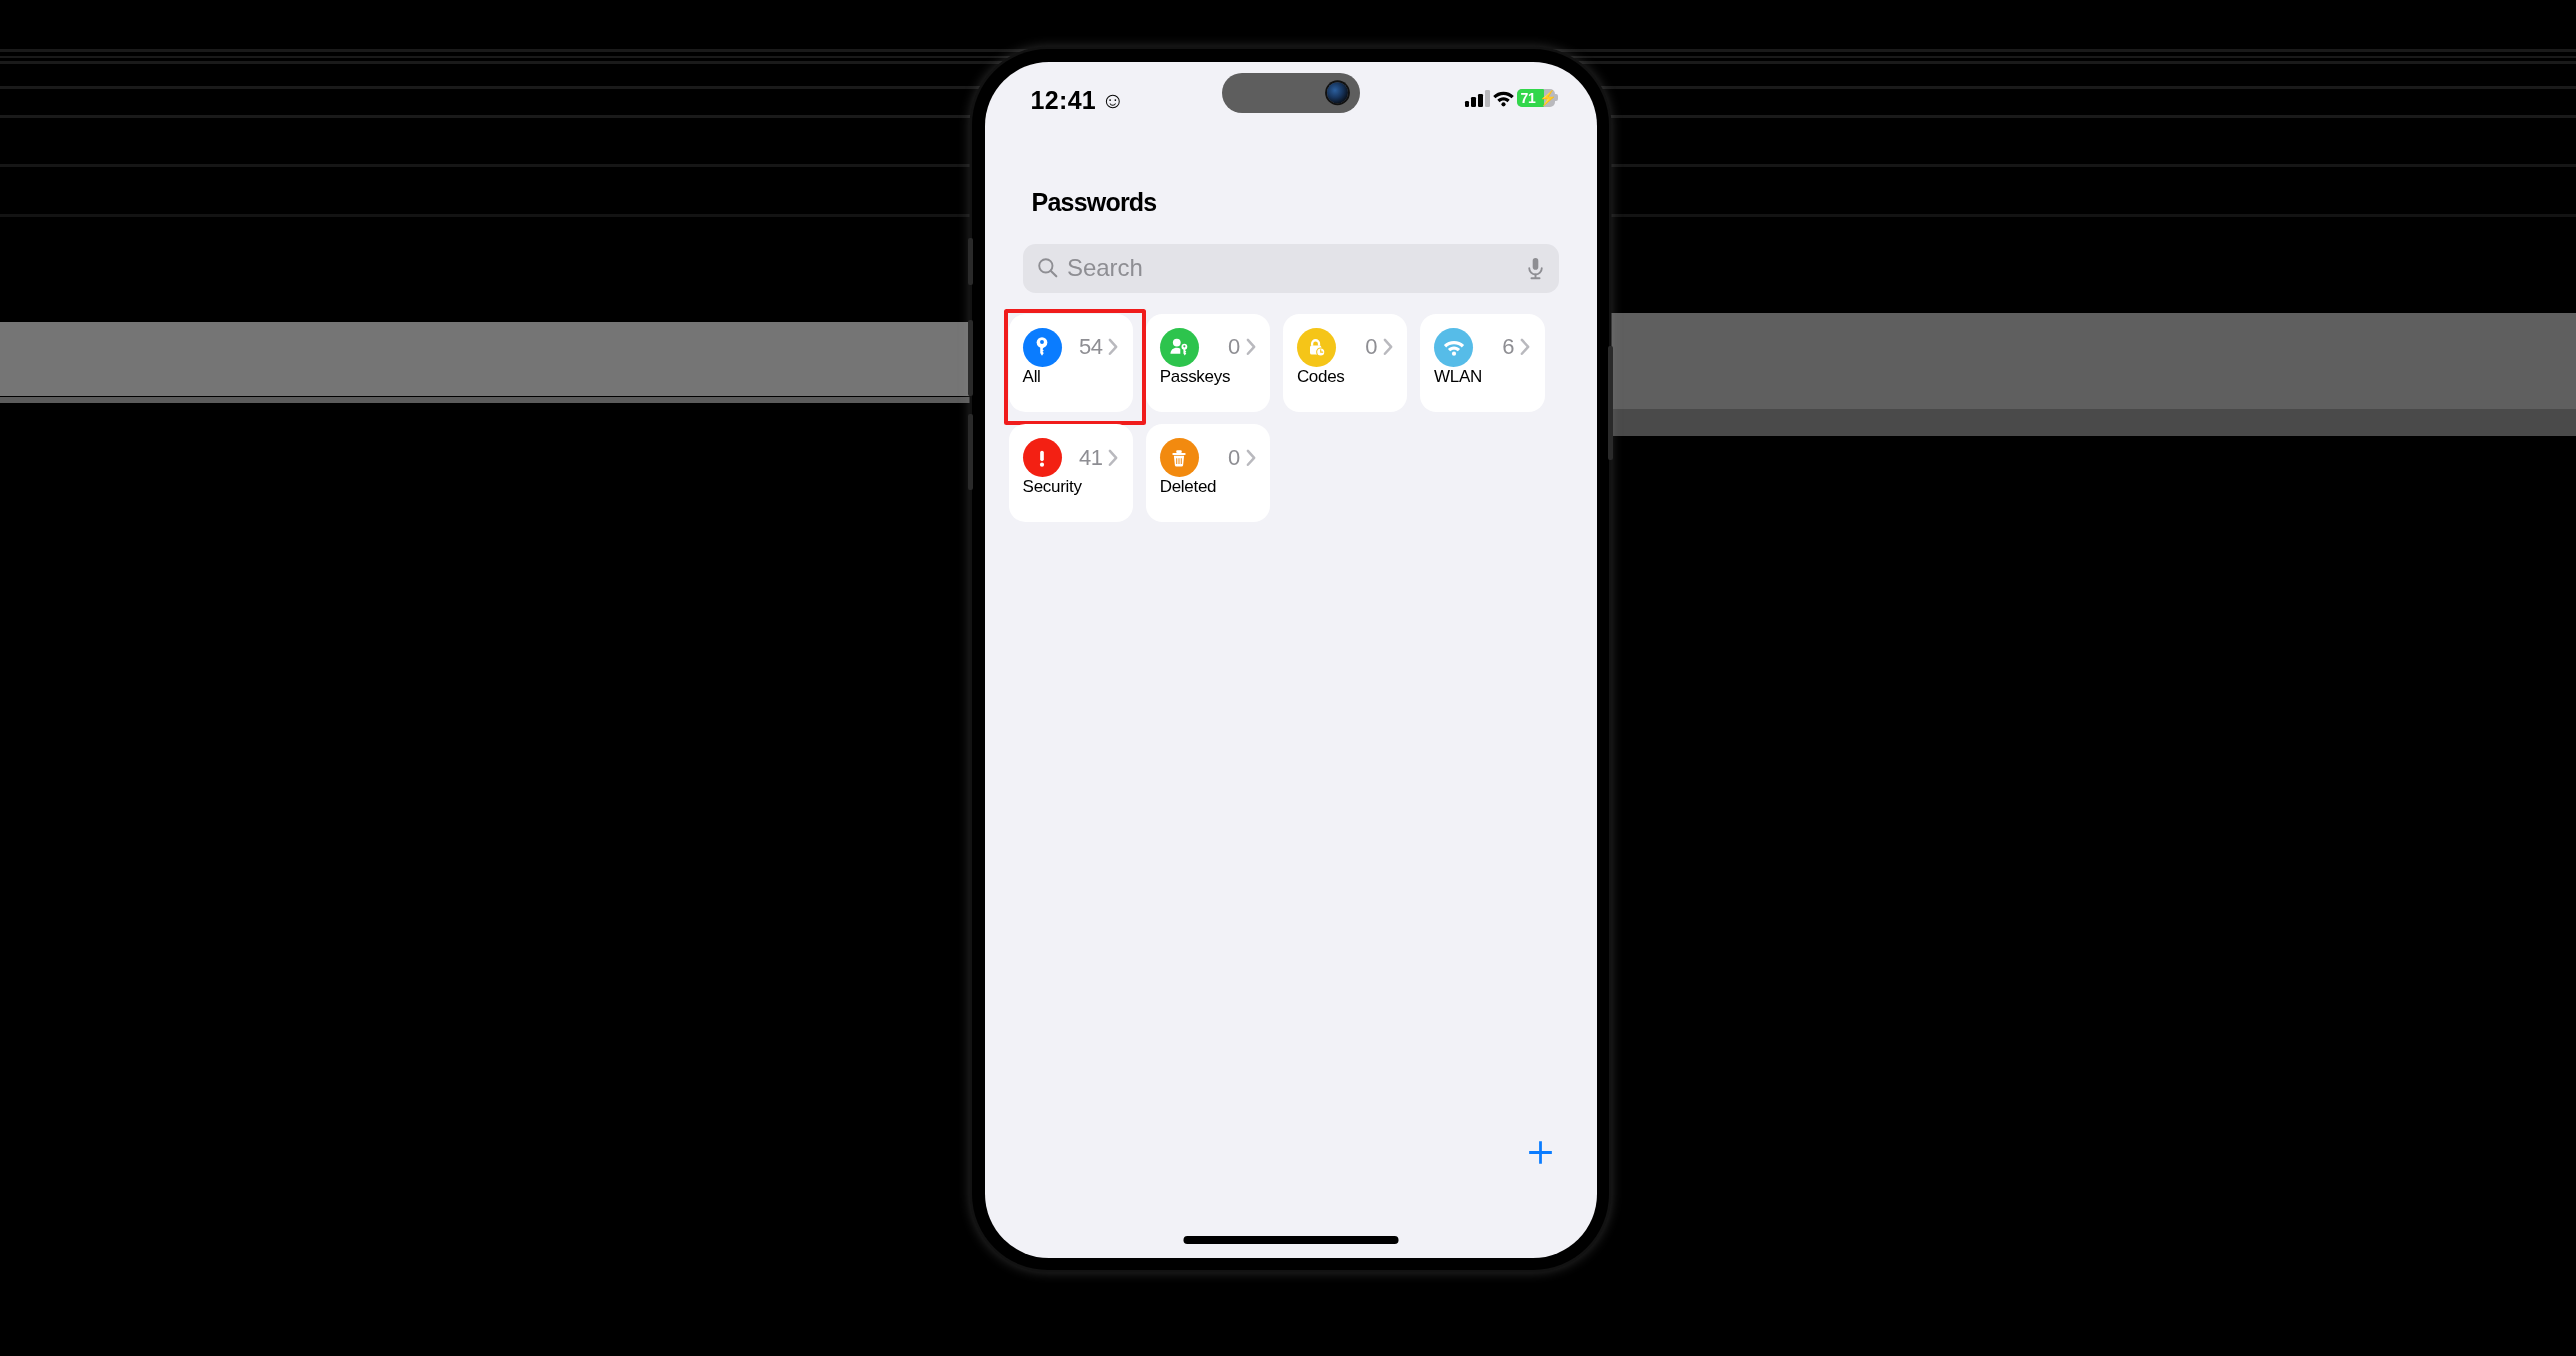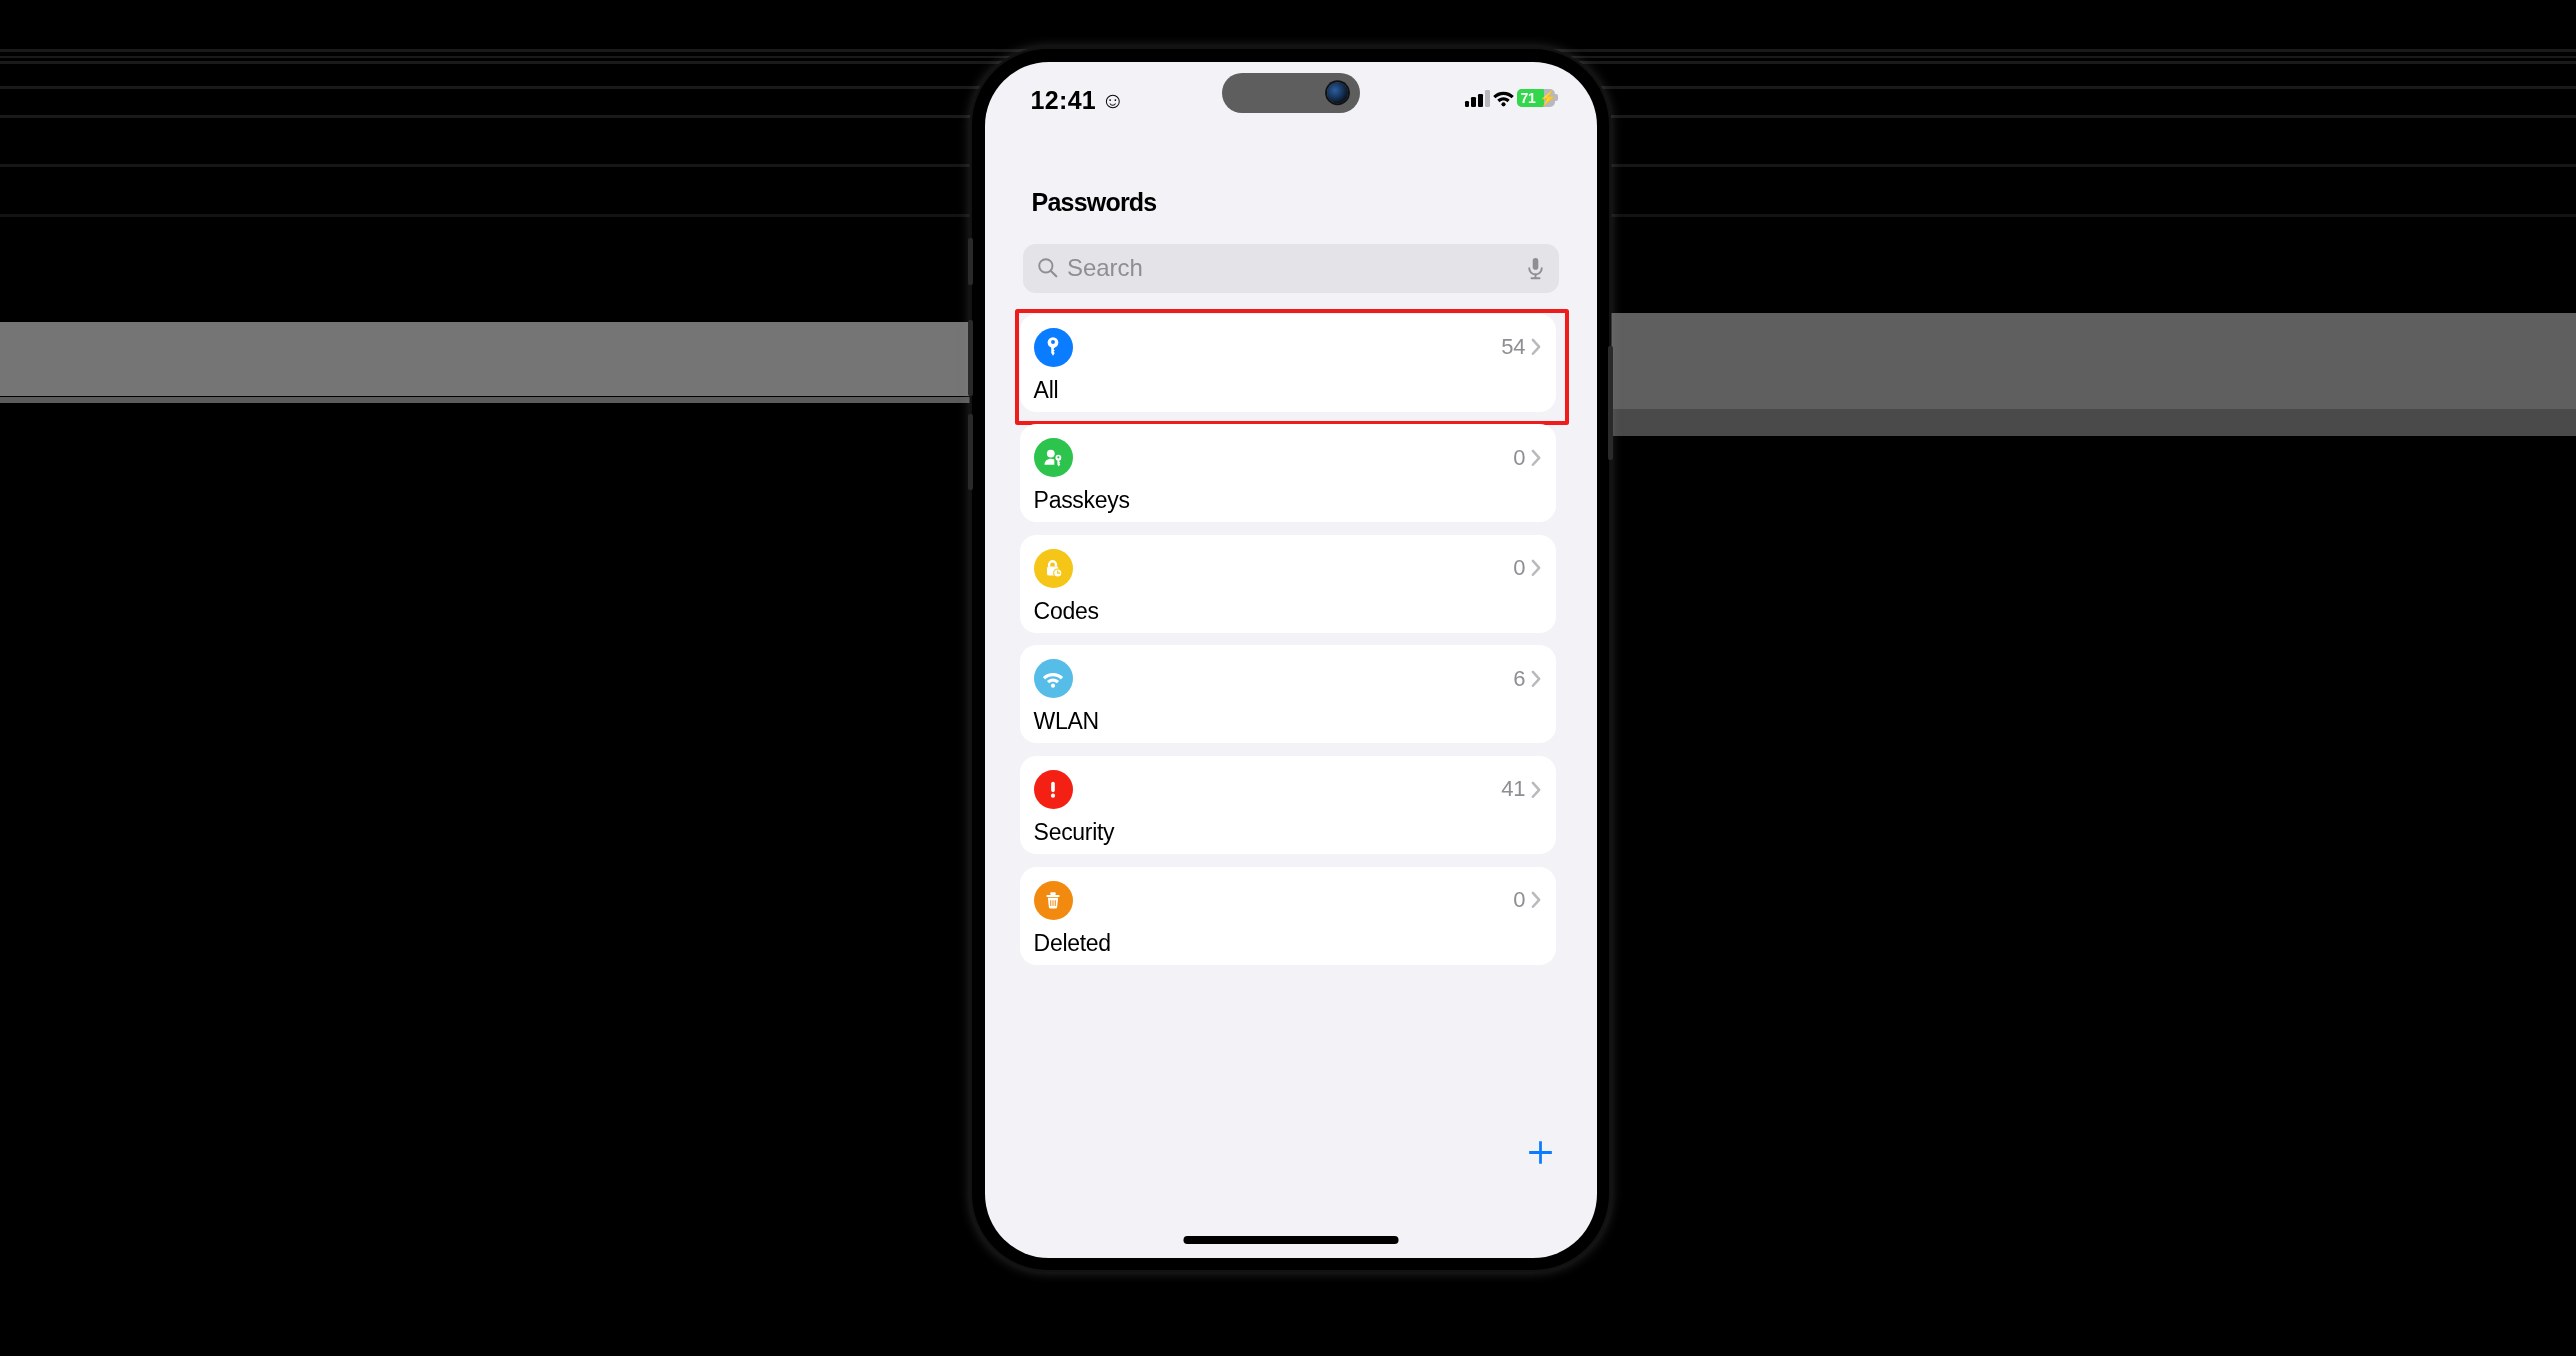--- a/index.html
+++ b/index.html
@@ -102,38 +102,38 @@
   #search-icon{ width:21.5px; height:21.5px; flex:0 0 auto; margin-right:8.8px; }
   #search-input{
     flex:1; border:none; outline:none; background:transparent;
     font-family:"Liberation Sans", sans-serif; font-size:24px; color:#8E8E93;
   }
   #search-input::placeholder{ color:#8E8E93; opacity:1; }
   #mic-icon{ width:19px; height:25px; flex:0 0 auto; }
 
   
   #card-grid{
-    position:absolute; left:35px; top:252px; width:536px;
-    display:grid; grid-template-columns:1fr; gap:12.6px 12.6px;
+    position:absolute; left:24px; top:252px; width:536px;
+    display:grid; grid-template-columns:1fr 1fr 1fr 1fr; gap:12.6px 12.6px;
   }
   .card{
     position:relative; background:#fff; border-radius:16.4px;
     height:98px; padding:14px 14px 0 14px;
   }
   .card-top{ display:flex; align-items:center; justify-content:space-between; }
   .card-icon{
     width:39px; height:39px; border-radius:50%;
     display:flex; align-items:center; justify-content:center; flex:0 0 auto;
   }
   .card-icon svg{ width:24px; height:24px; }
   .card-right{ display:flex; align-items:center; gap:5.7px; }
   .card-count{ font-size:22px; color:#8E8E93; font-weight:400; letter-spacing:-0.3px; }
   .chev{ width:10.7px; height:17.7px; }
   .card-label{
-    margin-top:10px; font-size:23px; color:#000; letter-spacing:-0.3px;
+    font-size:17px; color:#000; letter-spacing:-0.3px;
   }
   .card.highlight::after{
     content:""; position:absolute; left:-5px; top:-5px;
     width:calc(100% + 10px); height:calc(100% + 10px);
     border:4.4px solid #F01C1C; border-radius:2.5px; pointer-events:none;
   }
 
   
   #add-button{
     position:absolute; right:39px; bottom:88px;

